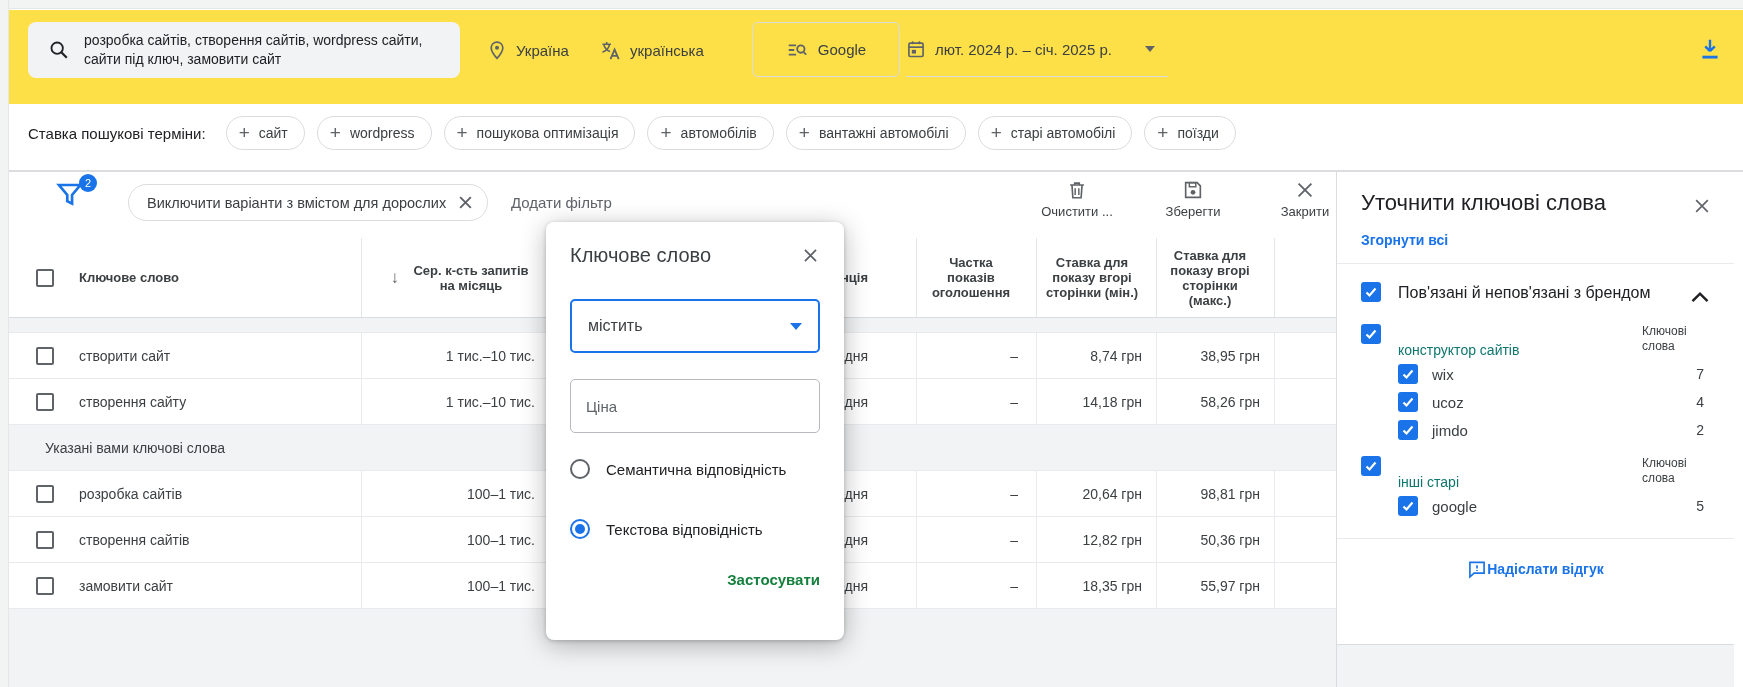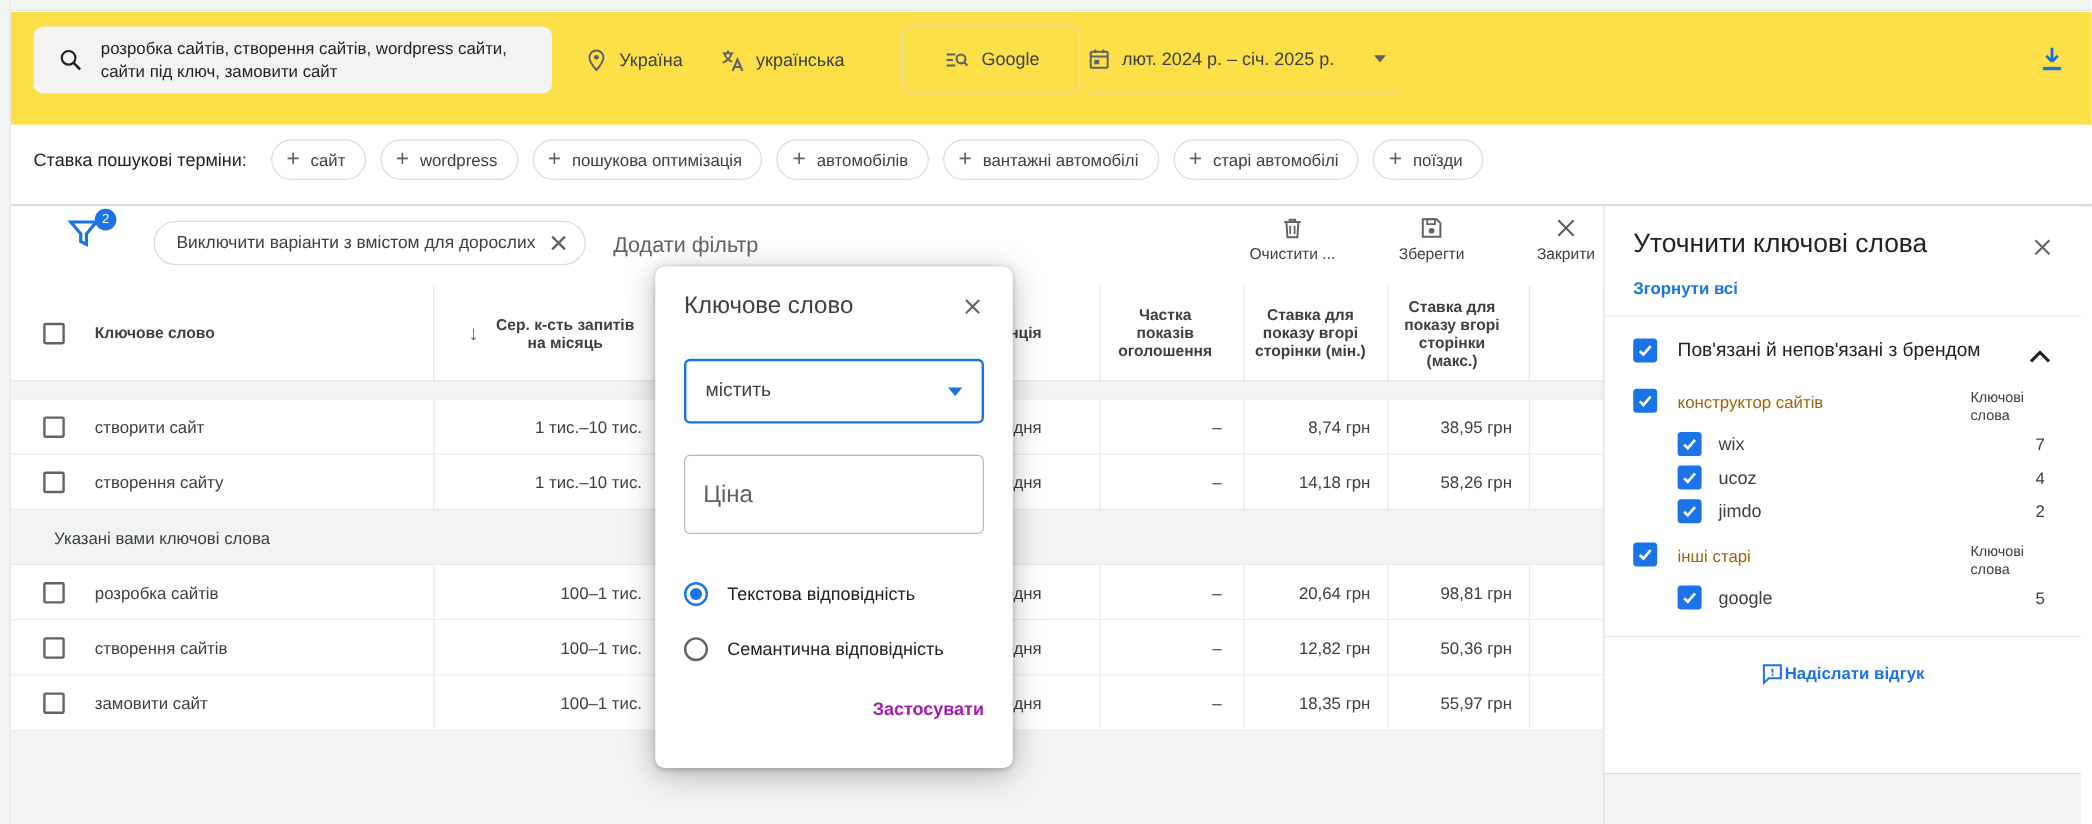--- a/index.html
+++ b/index.html
@@ -39,21 +39,21 @@
   .left { width:1327px; display:flex; flex-direction:column; background:#fff; }
   .left-gray { flex:1; background:#f1f3f4; }
 
   
   .filter-row { position:relative; height:66px; background:#fff; }
   .funnel { position:absolute; left:46px; top:6px; width:42px; height:40px; cursor:pointer; }
   .funnel .badge { position:absolute; top:-4px; right:0; width:18px; height:18px; border-radius:50%; background:#1a73e8;
     color:#fff; font-size:11px; display:flex; align-items:center; justify-content:center; }
   .filter-chip { position:absolute; left:119px; top:12px; height:37px; border:1px solid #dadce0; border-radius:19px;
     display:flex; align-items:center; gap:12px; padding:0 14px 0 18px; font-size:14.5px; color:#3c4043; background:#fff; cursor:pointer; }
-  .add-filter { position:absolute; left:502px; top:22px; font-size:18px; color:#5f6368; cursor:pointer; }
+  .add-filter { position:absolute; left:502px; top:22px; font-size:15px; color:#5f6368; cursor:pointer; }
   .fr-action { position:absolute; top:7px; width:112px; display:flex; flex-direction:column; align-items:center; gap:3px;
     font-size:13px; color:#3c4043; cursor:pointer; }
   .fa-clear { left:1012px; } .fa-save { left:1128px; } .fa-close { left:1240px; }
 
   
   .table { background:#fff; }
   .thead { display:flex; height:80px; border-bottom:1px solid #dadce0; font-size:13px; font-weight:bold; color:#3c4043; }
   .thead > div { display:flex; align-items:center; border-right:1px solid #e4e7ea; }
   .trow { display:flex; height:46px; border-bottom:1px solid #e8eaed; background:#fff; font-size:14px; color:#3c4043; }
   .trow > div { display:flex; align-items:center; border-right:1px solid #e8eaed; }
@@ -83,45 +83,45 @@
   .right-gray { flex:1; background:#f1f3f4; border-left:1px solid #dadce0; }
   .panel-head { display:flex; align-items:flex-end; padding:18px 22px 6px 24px; }
   .panel-title { font-size:22px; color:#202124; flex:1; }
   .icon-btn { cursor:pointer; flex:none; }
   .collapse-all { display:block; padding:10px 24px 0 24px; font-size:14px; font-weight:bold; color:#1a73e8; cursor:pointer; }
   .panel-divider { border-top:1px solid #e8eaed; margin-top:15px; }
   .group-row { display:flex; align-items:flex-start; padding:18px 24px 8px 24px; cursor:pointer; }
   .group-label { font-size:16px; color:#202124; line-height:22px; width:262px; margin-left:17px; }
   .chev { margin-left:auto; margin-top:8px; }
   .sub-head { display:flex; align-items:flex-start; padding:12px 30px 2px 24px; }
-  .sub-label { font-size:14px; color:#a16207; margin-left:17px; margin-top:3px; }
+  .sub-label { font-size:14px; color:#0f766e; margin-left:17px; margin-top:18px; }
   .kw-col { margin-left:auto; font-size:12px; color:#3c4043; line-height:15px; width:62px; }
   .brand-row { display:flex; align-items:center; padding:4px 30px 4px 61px; cursor:pointer; }
   .brand-label { font-size:15px; color:#3c4043; margin-left:14px; }
   .brand-count { margin-left:auto; font-size:14px; color:#3c4043; }
   .feedback-wrap { border-top:1px solid #e8eaed; margin-top:18px; padding:20px 0; display:flex; align-items:center; justify-content:center; 
     font-size:14px; font-weight:bold; color:#1a73e8; cursor:pointer; }
 
   
   .modal { position:absolute; left:546px; top:222px; width:298px; height:418px; background:#fff; border-radius:8px; z-index:20;
     box-shadow:0 5px 26px rgba(0,0,0,.28), 0 1px 4px rgba(0,0,0,.2); padding:22px 24px; }
   .modal-head { display:flex; align-items:center; }
   .modal-title { font-size:20px; color:#3c4043; flex:1; }
   .select-box { margin-top:32px; height:54px; border:2px solid #1a73e8; border-radius:5px; display:flex; align-items:center;
     padding:0 16px; font-size:16px; color:#3c4043; cursor:pointer; }
   .caret-blue { margin-left:auto; width:0; height:0; border-left:6px solid transparent; border-right:6px solid transparent; border-top:7px solid #1a73e8; }
-  .modal input { margin-top:26px; width:100%; height:66px; border:1px solid #b6babf; border-radius:5px; padding:0 15px;
-    font-size:20px; color:#be185d; font-family:inherit; outline:none; }
+  .modal input { margin-top:26px; width:100%; height:54px; border:1px solid #b6babf; border-radius:5px; padding:0 15px;
+    font-size:15px; color:#be185d; font-family:inherit; outline:none; }
   .modal input::placeholder { color:#5f6368; }
   .radio-row { display:flex; align-items:center; gap:16px; margin-top:26px; font-size:15px; color:#202124; cursor:pointer; }
   .radio-row.first { margin-top:40px; }
   .radio { width:20px; height:20px; border-radius:50%; border:2px solid #5f6368; flex:none; position:relative; }
   .radio.on { border-color:#1a73e8; }
   .radio.on::after { content:""; position:absolute; left:3px; top:3px; width:10px; height:10px; border-radius:50%; background:#1a73e8; }
-  .apply-btn { margin-top:32px; text-align:right; font-size:15px; font-weight:bold; color:#a21caf; cursor:pointer; }
+  .apply-btn { margin-top:32px; text-align:right; font-size:15px; font-weight:bold; color:#15803d; cursor:pointer; }
 </style>
 </head>
 <body>
 
 <div class="frame-top"></div>
 <div class="frame-left"></div>
 
 <div class="toolbar">
   <div class="searchbox">
     <svg width="22" height="22" viewBox="0 0 24 24">
@@ -442,22 +442,22 @@
     <span class="modal-title">Ключове слово</span>
     <svg class="icon-btn" width="19" height="19" viewBox="0 0 24 24">
       <path d="M5 5l14 14M19 5L5 19" stroke="#5f6368" stroke-width="2.2"></path>
     </svg>
   </div>
   <div class="select-box">
     <span>містить</span>
     <span class="caret-blue"></span>
   </div>
   <input type="text" placeholder="Ціна" style="">
+  <div class="radio-row">
+    <span class="radio"></span>
+    <span>Семантична відповідність</span>
+  </div>
   <div class="radio-row first">
     <span class="radio on"></span>
     <span>Текстова відповідність</span>
   </div>
-  <div class="radio-row">
-    <span class="radio"></span>
-    <span>Семантична відповідність</span>
-  </div>
   <div class="apply-btn">Застосувати</div>
 </div>
 
 </body></html>

